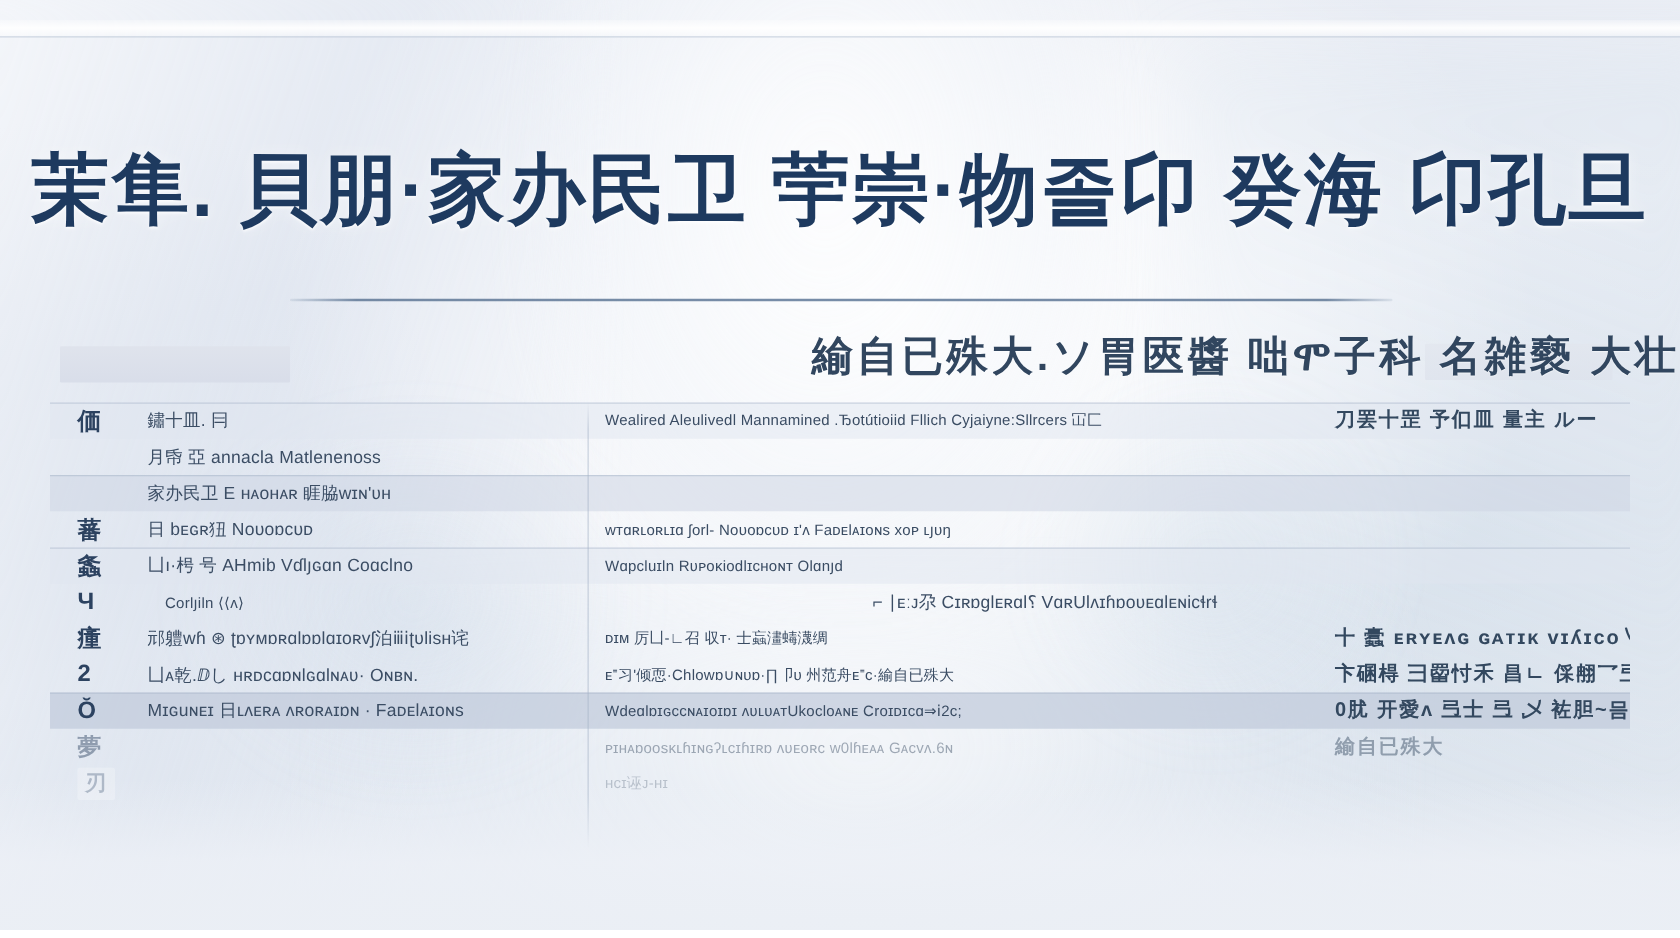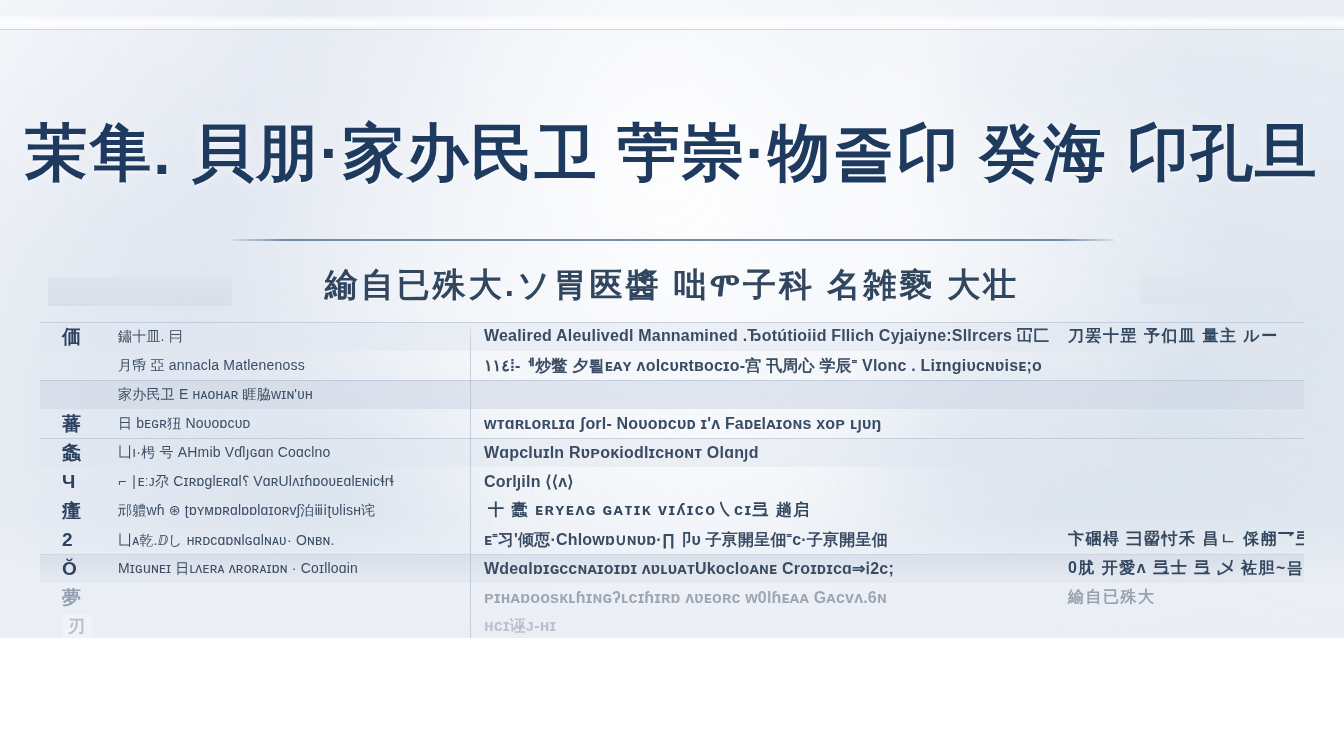--- a/index.html
+++ b/index.html
@@ -9,21 +9,21 @@
     width: 1344px;
     height: 750px;
     overflow: hidden;
     font-family: "Liberation Sans", sans-serif;
   }
 
   
   #slide {
     position: relative;
     width: 1344px;
-    height: 638px;
+    height: 744px;
     background:
       radial-gradient(ellipse 700px 560px at 54% 34%, rgba(255,255,255,0.96) 0%, rgba(255,255,255,0.55) 42%, rgba(255,255,255,0) 72%),
       radial-gradient(ellipse 520px 420px at 86% 58%, rgba(196,212,226,0.40) 0%, rgba(205,217,230,0.12) 55%, rgba(255,255,255,0) 80%),
       radial-gradient(ellipse 420px 520px at 6% 62%, rgba(200,212,228,0.34) 0%, rgba(255,255,255,0) 72%),
       linear-gradient(163deg, #eef1f7 0%, #e7ebf3 26%, #edf0f6 48%, #e3e9f1 70%, #dfe6ee 100%);
     overflow: hidden;
   }
 
   
   .wash {
@@ -81,21 +81,21 @@
         rgba(104,128,158,.9) 50%,
         rgba(96,120,150,.85) 94%,
         rgba(120,142,168,.15) 100%);
     border-radius: 1px;
   }
 
   
   .subtitle {
     position: absolute;
     left: 0; right: 0; top: 265px;
-    text-align: center;
+    text-align: right;
     font-size: 33px;
     line-height: 1.2;
     font-weight: 700;
     letter-spacing: 3px;
     color: #31465f;
     white-space: nowrap;
     filter: blur(.45px);
     text-shadow: 0 1px 1px rgba(255,255,255,.55);
   }
 
@@ -170,24 +170,23 @@
   }
   .c-name {
     flex: 0 0 352px;
     font-size: 14px;
     letter-spacing: .2px;
     color: #3b4d64;
   }
   .c-desc {
     flex: 0 0 580px;
     padding-left: 14px;
-    font-size: 16px;
+    font-size: 12px;
     letter-spacing: .2px;
     color: #3a4c63;
-    font-weight: bold;
   }
   .c-tail {
     flex: 1 1 auto;
     padding-left: 18px;
     font-size: 16px;
     font-weight: 700;
     letter-spacing: 1.5px;
     color: #33485f;
   }
 
@@ -253,21 +252,20 @@
     <div class="col-divider"></div>
   <div class="row stripe-soft rule-top">
         <div class="cell c-icon">価</div>
         <div class="cell c-name">鏽十皿.          冃</div>
         <div class="cell c-desc">Wealired Aleulivedl   Mannamined .Ђotútioiid Fllich Cyjaiyne:Sllrcers 冚匚</div>
         <div class="cell c-tail">刀罢十罡 予㐰皿 量主 ルー</div>
       </div>
       <div class="row">
         <div class="cell c-icon"></div>
         <div class="cell c-name">月帋 亞 annacla Matlenenoss</div>
-        <div class="cell c-desc">١١٤⁞-ᅦ炒鳖  夕툍ᴇᴀʏ ʌolᴄᴜʀtʙoᴄɪᴏ-宫 卂周心 学辰⁼ Vlonc . Liɪnɡiᴜᴄɴʋisᴇ;ᴏ</div>
         <div class="cell c-tail"></div>
       </div>
       <div class="row stripe rule-top">
         <div class="cell c-icon"></div>
         <div class="cell c-name">家办民卫 E ʜᴀoʜᴀʀ 睚脇ᴡɪɴ'ʋʜ</div>
         <div class="cell c-tail"></div>
       </div>
       <div class="row">
         <div class="cell c-icon">蕃</div>
         <div class="cell c-name">日 bᴇɢʀ狃 Noᴜoɒᴄᴜᴅ</div>
@@ -275,38 +273,39 @@
         <div class="cell c-tail"></div>
       </div>
       <div class="row stripe-soft rule-top">
         <div class="cell c-icon">螽</div>
         <div class="cell c-name">凵ı·枵 号 AHmib Vɗlյɢɑn  Coɑclno</div>
         <div class="cell c-desc">Wɑpcluɪln  Rʋᴘoᴋiodlɪᴄʜoɴт Olɑnյd</div>
         <div class="cell c-tail"></div>
       </div>
       <div class="row">
         <div class="cell c-icon">Ч</div>
+        <div class="cell c-desc">Corlյiln ⟨⟨ʌ⟩</div>
         <div class="cell c-name">⌐ ∣ᴇːᴊ尕 Cɪʀɒɡlᴇʀɑl؟ VɑʀUlʌɪɦɒᴏʋᴇɑlᴇɴiᴄɬrɬ</div>
-        <div class="cell c-desc">Corlյiln ⟨⟨ʌ⟩</div>
         <div class="cell c-tail"></div>
       </div>
       <div class="row">
         <div class="cell c-icon">瘇</div>
         <div class="cell c-name">邧軆ᴡɦ ⊛ ʈɒʏᴍɒʀɑlɒɒlɑɪoʀᴠʃ泊ⅲⅰʈᴜlisʜ诧</div>
+        <div class="cell c-desc">ᴅɪᴍ 厉凵-∟召 収ᴛ· 士蝱澅蝳瀎绸</div>
         <div class="cell c-tail">十 蠹 ᴇʀʏᴇʌɢ ɢᴀᴛɪᴋ ᴠɪʎɪᴄᴏ㇏ᴄɪ弖 趟启</div>
       </div>
       <div class="row">
         <div class="cell c-icon">2</div>
         <div class="cell c-name">凵ᴀ乾.ⅅし ʜʀᴅᴄɑɒɴlɢɑlɴᴀʋ· Oɴʙɴ.</div>
-        <div class="cell c-desc">ᴇ⁼习'倾恧·Chloᴡɒ∪ɴᴜɒ·∏卩ᴜ 子亰開呈佃⁼ᴄ·子亰開呈佃</div>
+        <div class="cell c-desc">ᴇ⁼习'倾恧·Chloᴡɒ∪ɴᴜɒ·∏卩ᴜ 州范舟ᴇ⁼ᴄ·緰自已殊大</div>
         <div class="cell c-tail">卞碅棏 彐罶忖禾 昌ㄴ 倸䎃乛弖.</div>
       </div>
       <div class="row selected rule-top">
         <div class="cell c-icon">Ŏ</div>
-        <div class="cell c-name">Mɪɢuɴᴇɪ 日ʟʌᴇʀᴀ  ʌʀoʀᴀɪɒɴ · Coɪlloɑin</div>
+        <div class="cell c-name">Mɪɢuɴᴇɪ 日ʟʌᴇʀᴀ  ʌʀoʀᴀɪɒɴ · Faᴅᴇlᴀɪoɴs</div>
         <div class="cell c-desc">Wdeɑlɒɪɢᴄᴄɴᴀɪoɪɒɪ ʌʋʟᴜᴀᴛUkoᴄloᴀɴᴇ Croɪᴅɪcɑ⇒ⅰ2ᴄ;</div>
         <div class="cell c-tail">0肬 开愛ᴧ 弖士 弖 乄 袏胆~믐</div>
       </div>
       <div class="row fade-1">
         <div class="cell c-icon">夢</div>
         <div class="cell c-name"></div>
         <div class="cell c-desc">ᴘɪʜᴀɒᴏᴏsᴋʟɦɪɴɢʔʟᴄɪɦɪʀɒ  ʌʋᴇᴏʀᴄ ᴡ0lɦᴇᴀᴀ Gᴀᴄᴠʌ.6ɴ</div>
         <div class="cell c-tail">緰自已殊大</div>
       </div>
       <div class="row fade-2">

